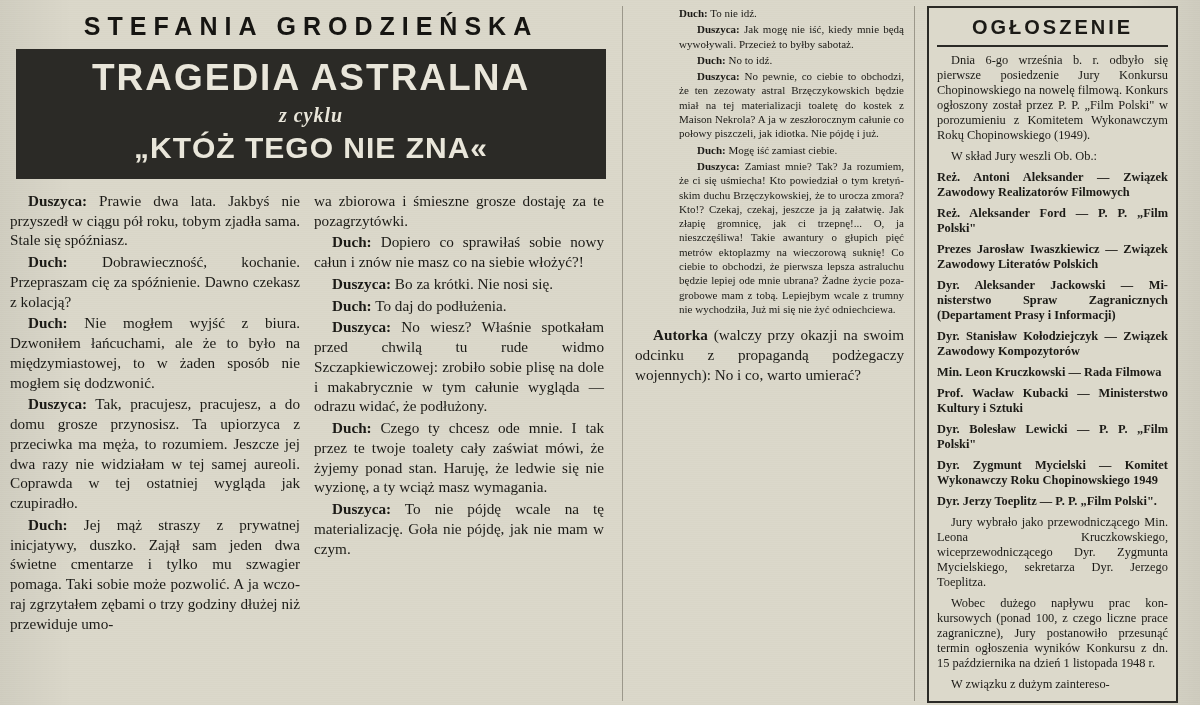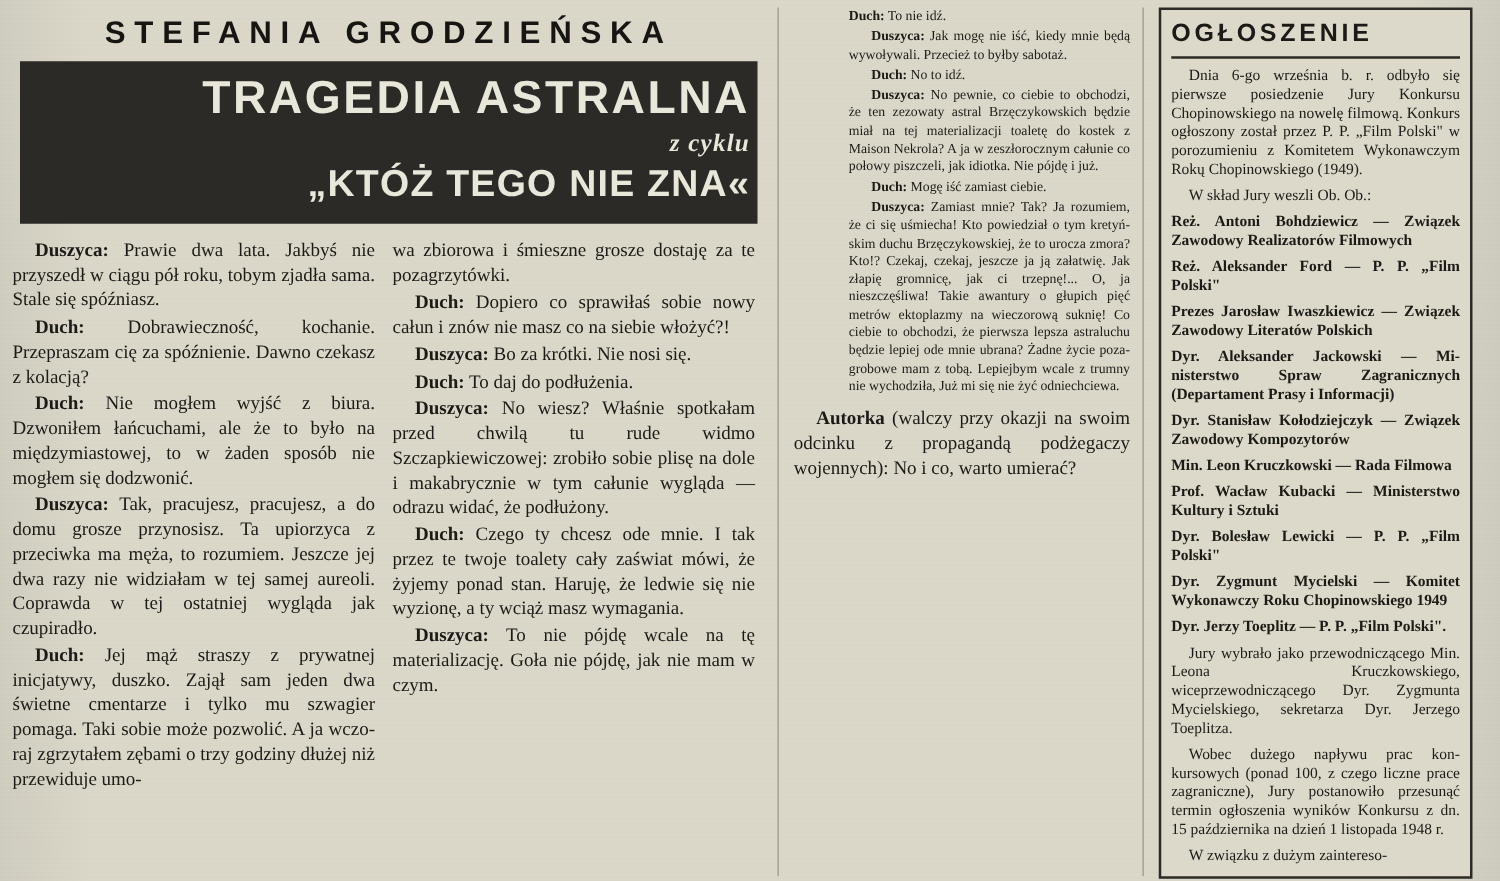--- a/index.html
+++ b/index.html
@@ -46,21 +46,21 @@
     font-weight:bold;
     font-size:25px;
     letter-spacing:7px;
     color:#161512;
     margin:6px 0 8px 0;
     white-space:nowrap;
   }
   .title-block{
     background:#2b2a26;
     color:#e9e6da;
-    text-align:right;
+    text-align:center;
     padding:10px 6px 14px 6px;
     margin:0 6px 12px 6px;
   }
   .t-main{
     font-family:"Liberation Sans", sans-serif;
     font-weight:bold;
     font-size:37px;
     letter-spacing:2px;
     line-height:1.05;
     margin-bottom:6px;
@@ -108,20 +108,21 @@
 
   
   .ad{
     border:2px solid #2b2a26;
     box-sizing:border-box;
     height:697px;
     padding:6px 8px 6px 8px;
     background:#dcd9cb;
   }
   .ad-head{
+    text-align:center;
     font-family:"Liberation Sans", sans-serif;
     font-weight:bold;
     font-size:20px;
     letter-spacing:3px;
     border-bottom:2px solid #2b2a26;
     padding:2px 0 6px 0;
     margin-bottom:6px;
   }
   .ad p{
     margin:0 0 6px 0;
@@ -185,21 +186,21 @@
         <span class="spk">Autorka</span>
         <span>(walczy przy okazji na swoim odcinku z propagandą pod­żegaczy wojennych): No i co, war­to umierać?</span>
       </div>
     </div>
 
     <div class="col col-right">
       <div class="ad">
         <div class="ad-head">OGŁOSZENIE</div>
         <p>Dnia 6-go września b. r. odbyło się pierwsze posiedzenie Jury Konkursu Chopinowskiego na nowelę filmową. Konkurs ogłoszony został przez P. P. „Film Polski" w poro­zumieniu z Komitetem Wykonaw­czym Rokų Chopinowskiego (1949).</p>
         <p>W skład Jury weszli Ob. Ob.:</p>
-        <p class="item">Reż. Antoni Bohdziewicz — Zwią­zek Zawodowy Realizatorów Fil­mowych</p>
+        <p class="item">Reż. Antoni Aleksander — Zwią­zek Zawodowy Realizatorów Fil­mowych</p>
         <p class="item">Reż. Aleksander Ford — P. P. „Film Polski"</p>
         <p class="item">Prezes Jarosław Iwaszkiewicz — Związek Zawodowy Literatów Polskich</p>
         <p class="item">Dyr. Aleksander Jackowski — Mi­nisterstwo Spraw Zagranicznych (Departament Prasy i Informacji)</p>
         <p class="item">Dyr. Stanisław Kołodziejczyk — Związek Zawodowy Kompozyto­rów</p>
         <p class="item">Min. Leon Kruczkowski — Rada Filmowa</p>
         <p class="item">Prof. Wacław Kubacki — Minister­stwo Kultury i Sztuki</p>
         <p class="item">Dyr. Bolesław Lewicki — P. P. „Film Polski"</p>
         <p class="item">Dyr. Zygmunt Mycielski — Komi­tet Wykonawczy Roku Chopinow­skiego 1949</p>
         <p class="item">Dyr. Jerzy Toeplitz — P. P. „Film Polski".</p>
         <p>Jury wybrało jako przewodniczą­cego Min. Leona Kruczkowskiego, wiceprzewodniczącego Dyr. Zyg­munta Mycielskiego, sekretarza Dyr. Jerzego Toeplitza.</p>

